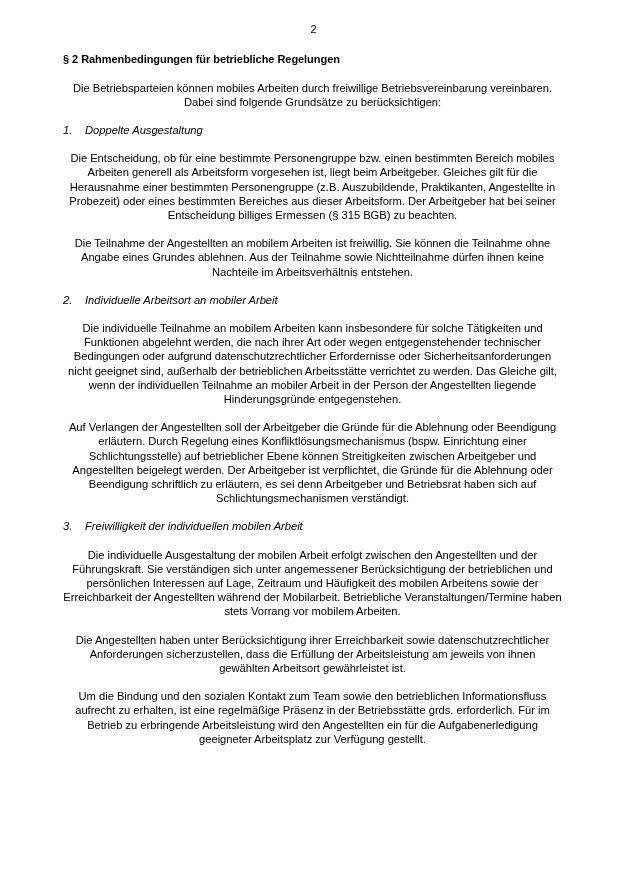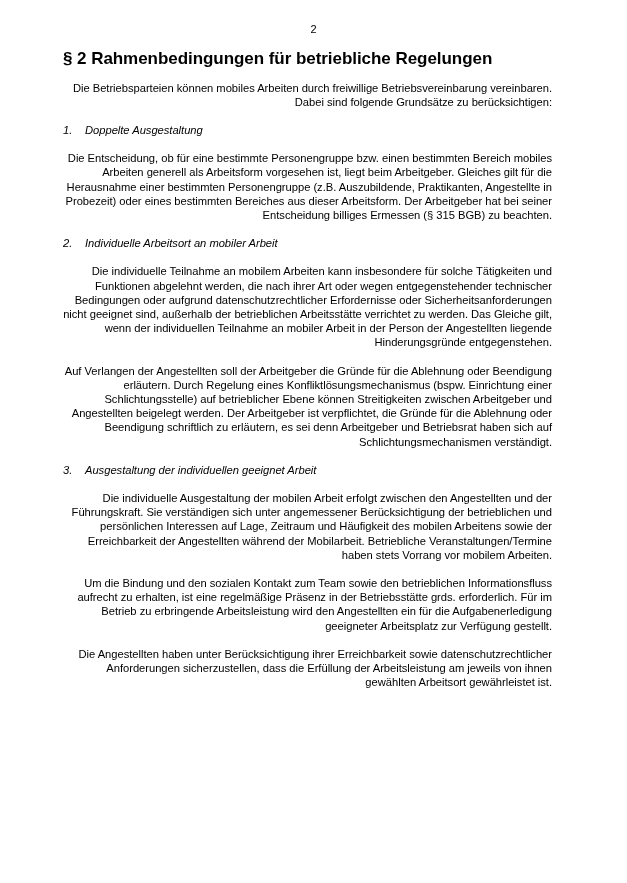--- a/index.html
+++ b/index.html
@@ -27,31 +27,31 @@
     line-height: 14px;
     color: #000000;
   }
   .content {
     position: absolute;
     left: 63px;
     top: 52px;
     width: 499px;
   }
   .heading {
-    font-size: 17px;
+    font-size: 11px;
     font-weight: bold;
     line-height: 14.5px;
     margin: 0 0 14px 0;
     letter-spacing: -0.05px;
   }
   p.body {
     font-size: 11.2px;
     line-height: 14.2px;
-    margin: 0 10px 14px 0;
-    text-align: right;
+    margin: 0 0 14px 0;
+    text-align: center;
     letter-spacing: -0.03px;
   }
   .list-heading {
     font-size: 11.2px;
     font-style: italic;
     line-height: 14.2px;
     margin: 0 0 14px 0;
     display: flex;
     letter-spacing: -0.03px;
   }
@@ -74,31 +74,32 @@
 
     <div class="heading">§ 2 Rahmenbedingungen für betriebliche Regelungen</div>
 
     <p class="body">Die Betriebsparteien können mobiles Arbeiten durch freiwillige Betriebsvereinbarung vereinbaren. Dabei sind folgende Grundsätze zu berücksichtigen:</p>
 
     <div class="list-heading">
       <span class="num">1.</span>
       <span class="txt">Doppelte Ausgestaltung</span>
     </div>
     <p class="body">Die Entscheidung, ob für eine bestimmte Personengruppe bzw. einen bestimmten Bereich mobiles Arbeiten generell als Arbeitsform vorgesehen ist, liegt beim Arbeitgeber. Gleiches gilt für die Herausnahme einer bestimmten Personengruppe (z.B. Auszubildende, Praktikanten, Angestellte in Probezeit) oder eines bestimmten Bereiches aus dieser Arbeitsform. Der Arbeitgeber hat bei seiner Entscheidung billiges Ermessen (§ 315 BGB) zu beachten.</p>
+    <p class="body">Die Teilnahme der Angestellten an mobilem Arbeiten ist freiwillig. Sie können die Teilnahme ohne Angabe eines Grundes ablehnen. Aus der Teilnahme sowie Nichtteilnahme dürfen ihnen keine Nachteile im Arbeitsverhältnis entstehen.</p>
 
     <div class="list-heading">
       <span class="num">2.</span>
       <span class="txt">Individuelle Arbeitsort an mobiler Arbeit</span>
     </div>
     <p class="body">Die individuelle Teilnahme an mobilem Arbeiten kann insbesondere für solche Tätigkeiten und Funktionen abgelehnt werden, die nach ihrer Art oder wegen entgegenstehender technischer Bedingungen oder aufgrund datenschutzrechtlicher Erfordernisse oder Sicherheitsanforderungen nicht geeignet sind, außerhalb der betrieblichen Arbeitsstätte verrichtet zu werden. Das Gleiche gilt, wenn der individuellen Teilnahme an mobiler Arbeit in der Person der Angestellten liegende Hinderungsgründe entgegenstehen.</p>
     <p class="body">Auf Verlangen der Angestellten soll der Arbeitgeber die Gründe für die Ablehnung oder Beendigung erläutern. Durch Regelung eines Konfliktlösungsmechanismus (bspw. Einrichtung einer Schlichtungsstelle) auf betrieblicher Ebene können Streitigkeiten zwischen Arbeitgeber und Angestellten beigelegt werden. Der Arbeitgeber ist verpflichtet, die Gründe für die Ablehnung oder Beendigung schriftlich zu erläutern, es sei denn Arbeitgeber und Betriebsrat haben sich auf Schlichtungsmechanismen verständigt.</p>
 
     <div class="list-heading">
       <span class="num">3.</span>
-      <span class="txt">Ausgestaltung der individuellen geeignet Arbeit</span>
+      <span class="txt">Freiwilligkeit der individuellen mobilen Arbeit</span>
     </div>
     <p class="body">Die individuelle Ausgestaltung der mobilen Arbeit erfolgt zwischen den Angestellten und der Führungskraft. Sie verständigen sich unter angemessener Berücksichtigung der betrieblichen und persönlichen Interessen auf Lage, Zeitraum und Häufigkeit des mobilen Arbeitens sowie der Erreichbarkeit der Angestellten während der Mobilarbeit. Betriebliche Veranstaltungen/Termine haben stets Vorrang vor mobilem Arbeiten.</p>
+    <p class="body">Die Angestellten haben unter Berücksichtigung ihrer Erreichbarkeit sowie datenschutzrechtlicher Anforderungen sicherzustellen, dass die Erfüllung der Arbeitsleistung am jeweils von ihnen gewählten Arbeitsort gewährleistet ist.</p>
     <p class="body">Um die Bindung und den sozialen Kontakt zum Team sowie den betrieblichen Informationsfluss aufrecht zu erhalten, ist eine regelmäßige Präsenz in der Betriebsstätte grds. erforderlich. Für im Betrieb zu erbringende Arbeitsleistung wird den Angestellten ein für die Aufgabenerledigung geeigneter Arbeitsplatz zur Verfügung gestellt.</p>
-    <p class="body">Die Angestellten haben unter Berücksichtigung ihrer Erreichbarkeit sowie datenschutzrechtlicher Anforderungen sicherzustellen, dass die Erfüllung der Arbeitsleistung am jeweils von ihnen gewählten Arbeitsort gewährleistet ist.</p>
 
   </div>
 
 </div>
 
 </body></html>

